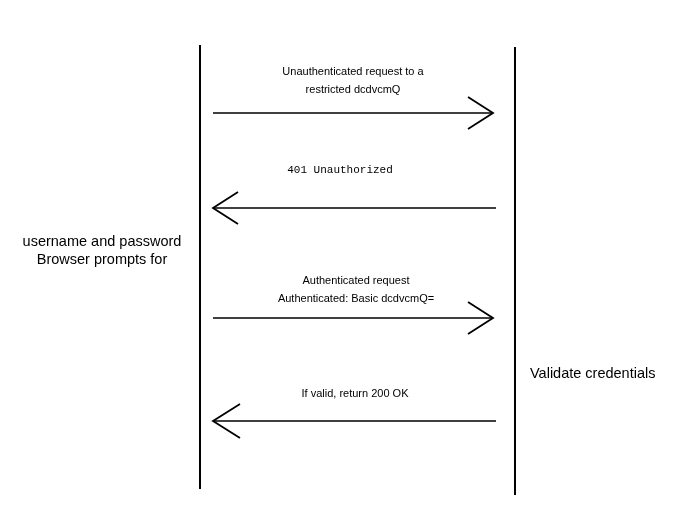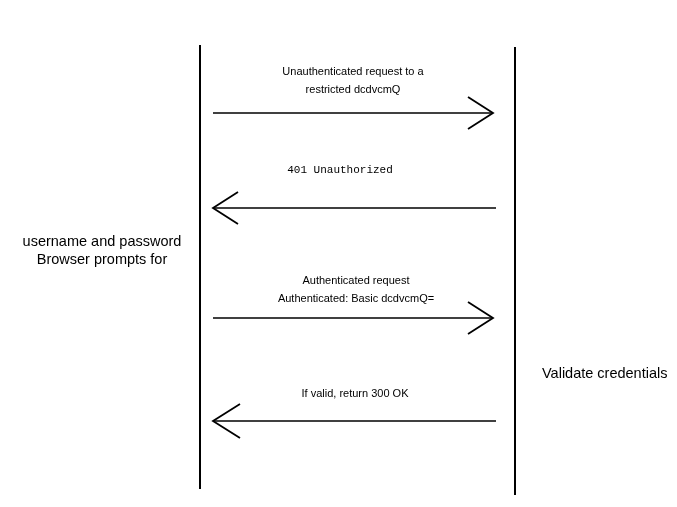--- a/index.html
+++ b/index.html
@@ -46,21 +46,20 @@
     font-size: 14.5px;
     line-height: 18px;
     white-space: nowrap;
   }
   .note-left {
     text-align: center;
     transform: translateX(-50%);
   }
   .note-right {
     text-align: center;
-    margin-left: 12px;
   }
 </style>
 </head>
 <body>
 
 <div id="diagram">
 
   <svg class="layer" viewBox="0 0 677 507">
 
     <line x1="200" y1="45" x2="200" y2="489" stroke="#000000" stroke-width="2"></line>
@@ -97,21 +96,21 @@
   <div class="msg-label" style="left:340px; top:161px;font-family:Liberation Mono, monospace;">
     <div>401 Unauthorized</div>
   </div>
 
   <div class="msg-label" style="left:348px; top:271px;margin-left:8px;">
     <div>Authenticated request</div>
     <div>Authenticated: Basic dcdvcmQ=</div>
   </div>
 
   <div class="msg-label" style="left:355px; top:384px;">
-    <div>If valid, return 300 OK</div>
+    <div>If valid, return 200 OK</div>
   </div>
 
   <div class="note-label note-left" style="left:102px; top:232px;">
     <div>username and password</div>
     <div>Browser prompts for</div>
   </div>
 
   <div class="note-label note-right" style="left:530px; top:364px;">
     <div>Validate credentials</div>
   </div>

